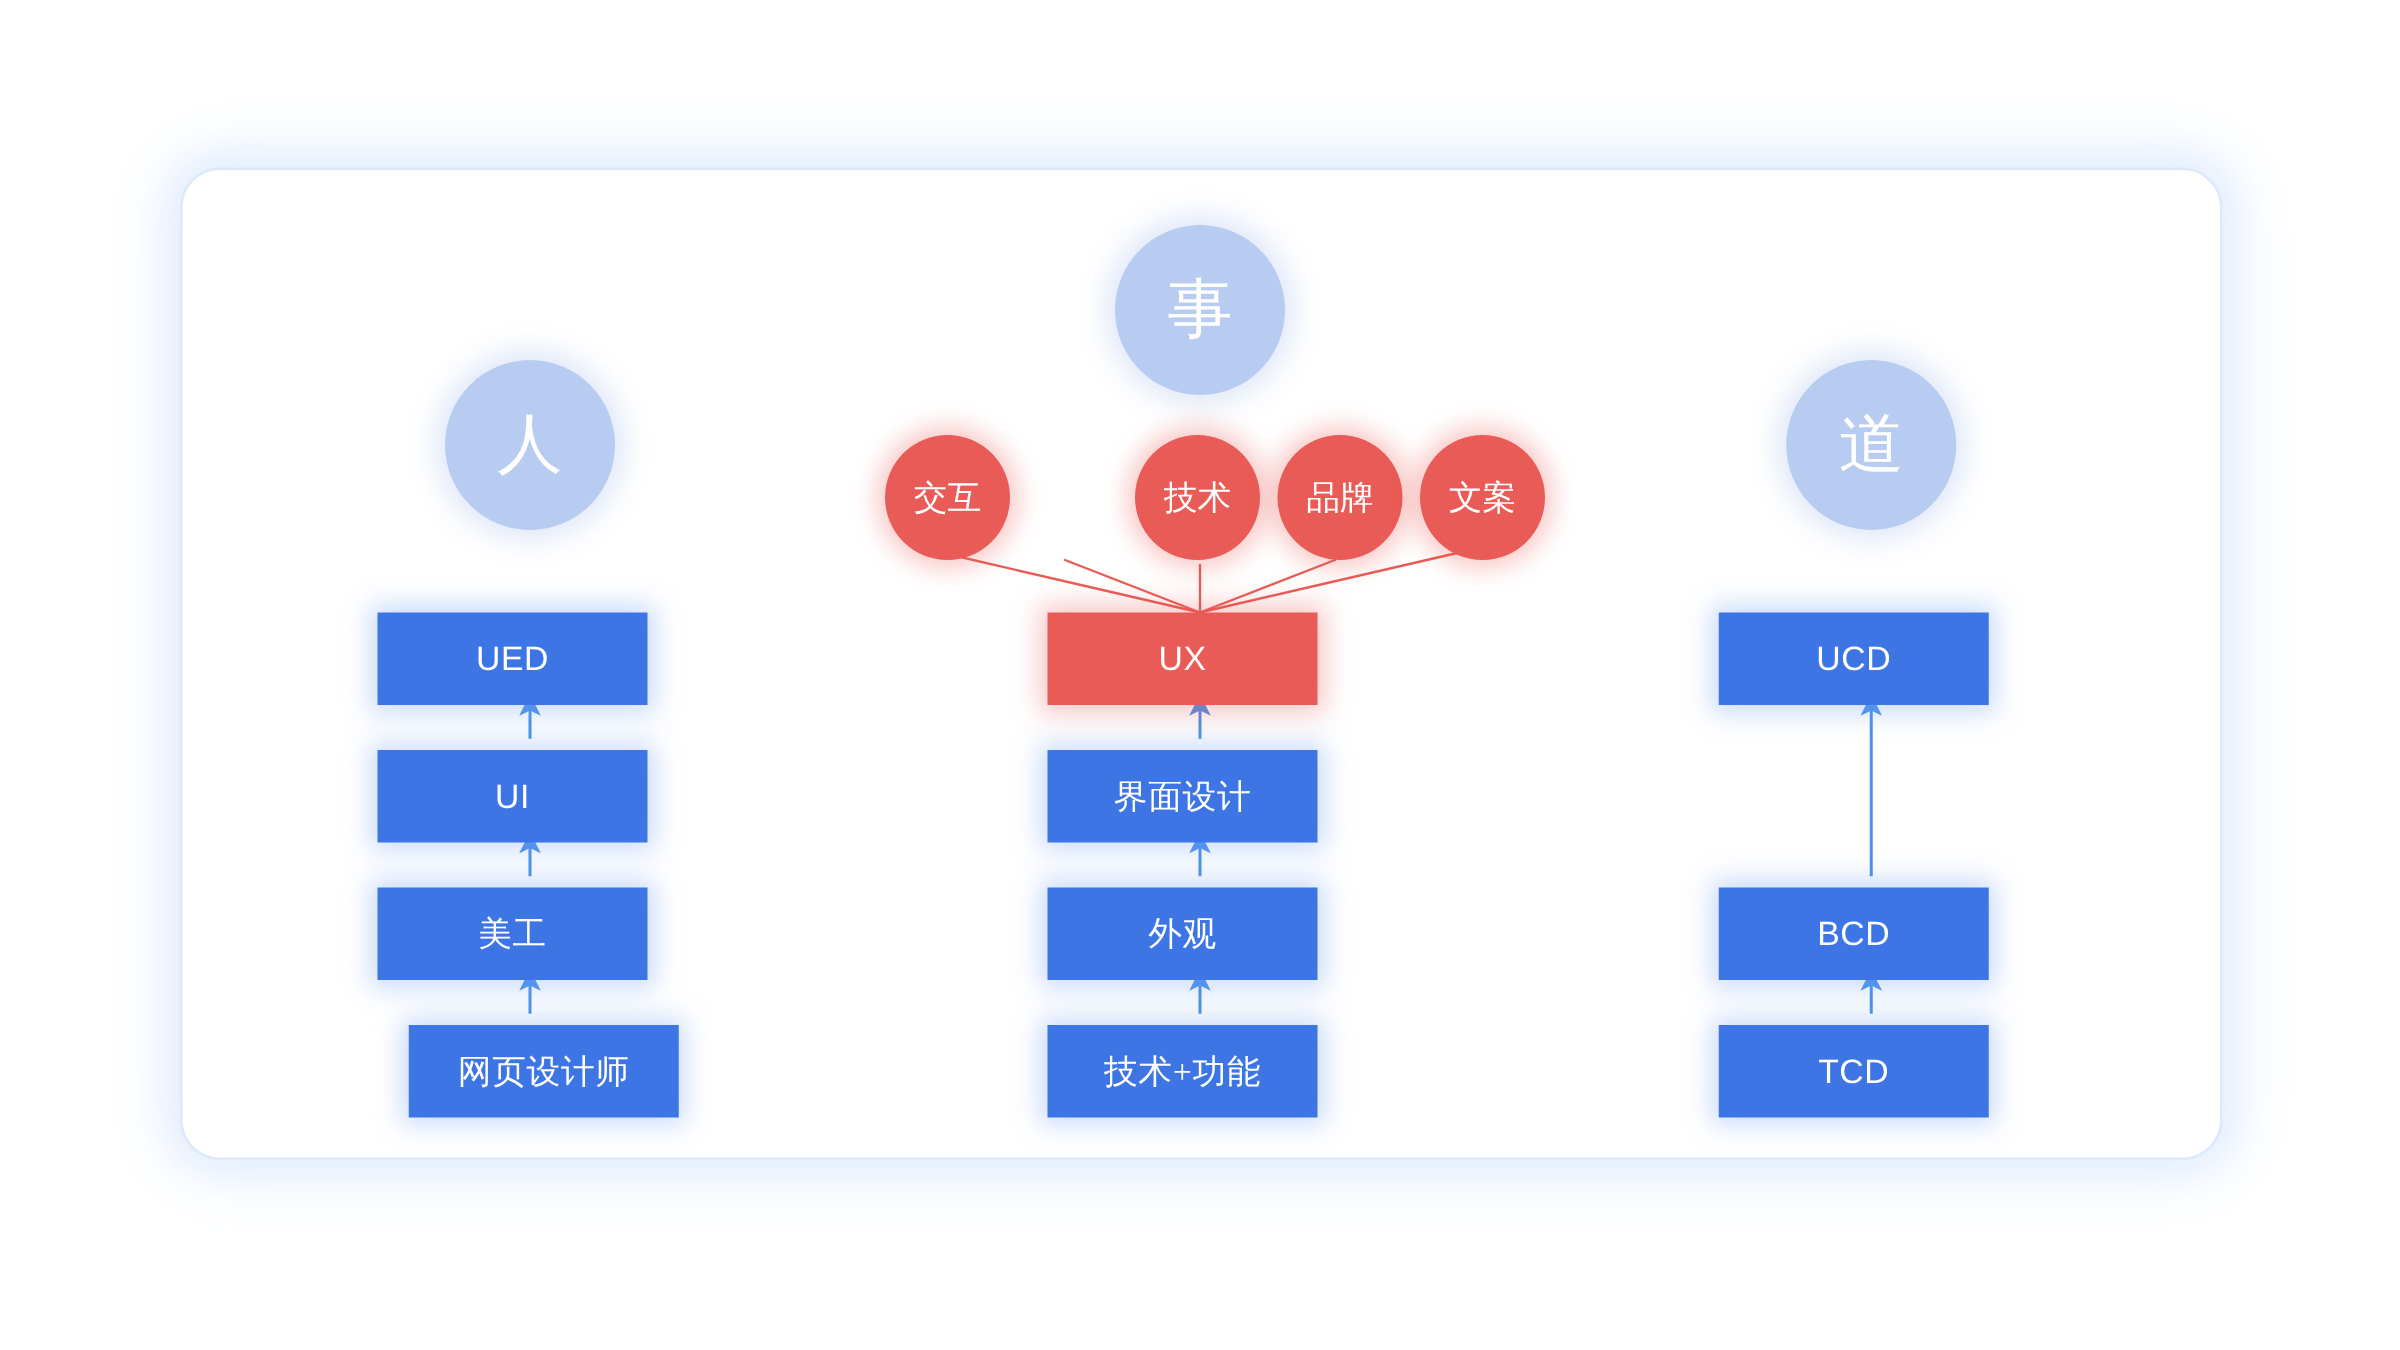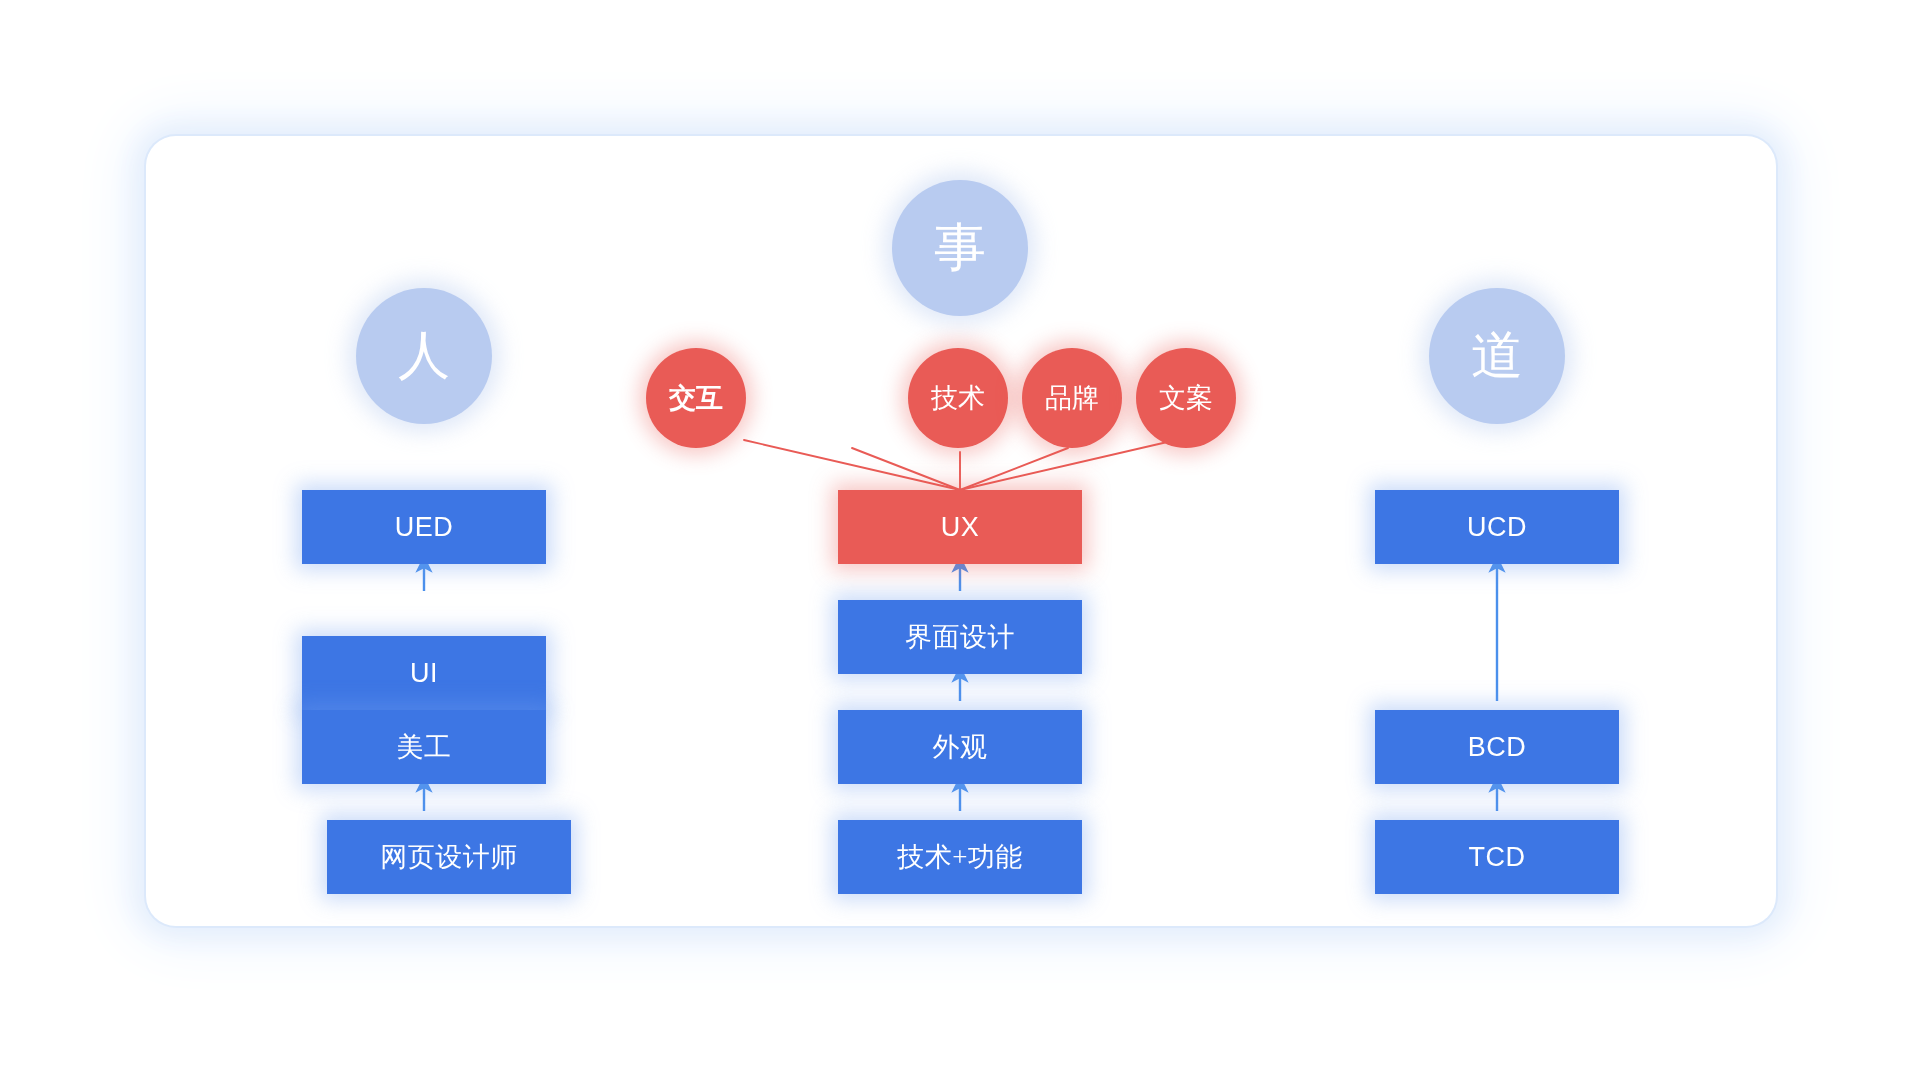--- a/index.html
+++ b/index.html
@@ -61,21 +61,21 @@
     width: 100px;
     height: 100px;
     border-radius: 50%;
     background: #e95b56;
     font-size: 27px;
     box-shadow: 0 0 20px 7px rgba(233, 91, 86, 0.33);
   }
 
   
   .box {
-    width: 244px;
+    width: 216px;
     height: 74px;
     font-size: 27px;
     letter-spacing: 0.5px;
   }
   .box.blue {
     background: #3d76e4;
     box-shadow: 0 0 20px 6px rgba(116, 160, 240, 0.38);
   }
   .box.red {
     background: #e95b56;
@@ -144,35 +144,35 @@
     </g>
   </svg>
 
   <div class="node big-circle" style="left:356px; top:288px;">
     <span>人</span>
   </div>
 
   <div class="node box blue" style="left:302px; top:490px;">
     <span>UED</span>
   </div>
-  <div class="node box blue" style="left:302px; top:600px;margin-top:36px;">
+  <div class="node box blue" style="left:302px; top:600px;">
     <span>UI</span>
   </div>
   <div class="node box blue" style="left:302px; top:710px;">
     <span>美工</span>
   </div>
   <div class="node box blue" style="left:302px; top:820px;margin-left:25px;">
     <span>网页设计师</span>
   </div>
 
   <div class="node big-circle" style="left:892px; top:180px;">
     <span>事</span>
   </div>
 
-  <div class="node red-circle" style="left:646px; top:348px;font-weight:bold;">
+  <div class="node red-circle" style="left:708px; top:348px;">
     <span>交互</span>
   </div>
   <div class="node red-circle" style="left:908px; top:348px;">
     <span>技术</span>
   </div>
   <div class="node red-circle" style="left:1022px; top:348px;">
     <span>品牌</span>
   </div>
   <div class="node red-circle" style="left:1136px; top:348px;">
     <span>文案</span>

